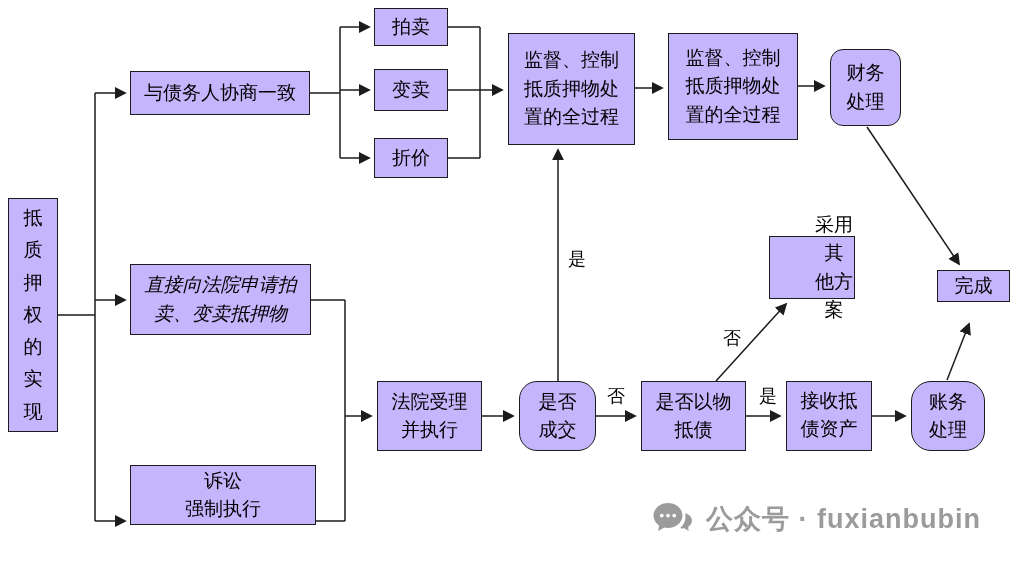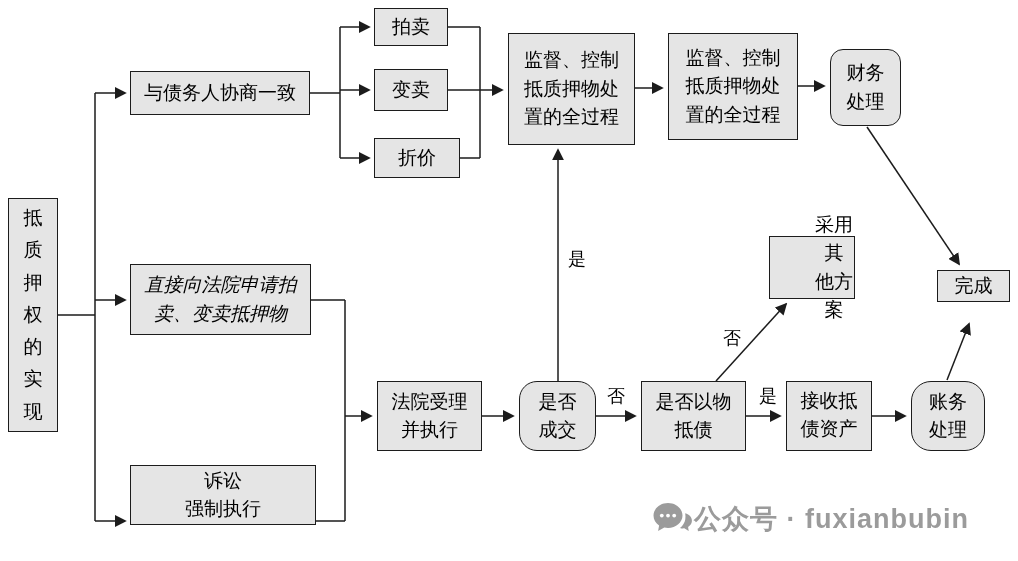--- a/index.html
+++ b/index.html
@@ -6,36 +6,36 @@
   html,body { background:#ffffff; }
   body { font-family:"Liberation Sans", sans-serif; }
   .stage {
     position:relative; width:1018px; height:561px;
     background:#ffffff; overflow:hidden;
   }
   .wires { position:absolute; left:0; top:0; }
   .box {
     position:absolute;
     border:1.6px solid #1c1c1c;
-    background:#e5e5e5;
+    background:#c4b5fd;
     color:#000000;
     display:flex; align-items:center; justify-content:center;
     text-align:center;
     font-size:19px; line-height:1.5;
     white-space:pre-line;
   }
   .box.v { line-height:1.7; }
   .edge-label {
     position:absolute;
     font-size:18px; color:#000000;
     background:#ffffff; padding:0 2px;
   }
   .watermark {
     position:absolute;
-    display:flex; align-items:center; gap:0;
+    display:flex; align-items:center; gap:12px;
     color:#9b9b9b; font-size:27px; font-weight:bold;
     letter-spacing:1px;
   }
 </style>
 </head>
 <body>
 
 <div class="stage">
 
   <svg class="wires" width="1018" height="561" viewBox="0 0 1018 561">
@@ -75,21 +75,21 @@
   <div class="box v" style="left:8px;   top:198px; width:50px;  height:234px;">抵
 质
 押
 权
 的
 实
 现</div>
   <div class="box" style="left:130px; top:71px;  width:180px; height:44px;">与债务人协商一致</div>
   <div class="box" style="left:374px; top:8px;   width:74px;  height:38px;">拍卖</div>
   <div class="box" style="left:374px; top:69px;  width:74px;  height:42px;">变卖</div>
-  <div class="box" style="left:374px; top:138px; width:86px;  height:40px;">折价</div>
+  <div class="box" style="left:374px; top:138px; width:74px;  height:40px;">折价</div>
   <div class="box" style="left:508px; top:33px;  width:127px; height:112px;">监督、控制
 抵质押物处
 置的全过程</div>
   <div class="box" style="left:668px; top:33px;  width:130px; height:107px;">监督、控制
 抵质押物处
 置的全过程</div>
   <div class="box" style="left:830px; top:49px;  width:71px;  height:77px;border-radius:13px;">财务
 处理</div>
   <div class="box" style="left:130px; top:264px; width:181px; height:71px;font-style:italic;">直接向法院申请拍
 卖、变卖抵押物</div>

